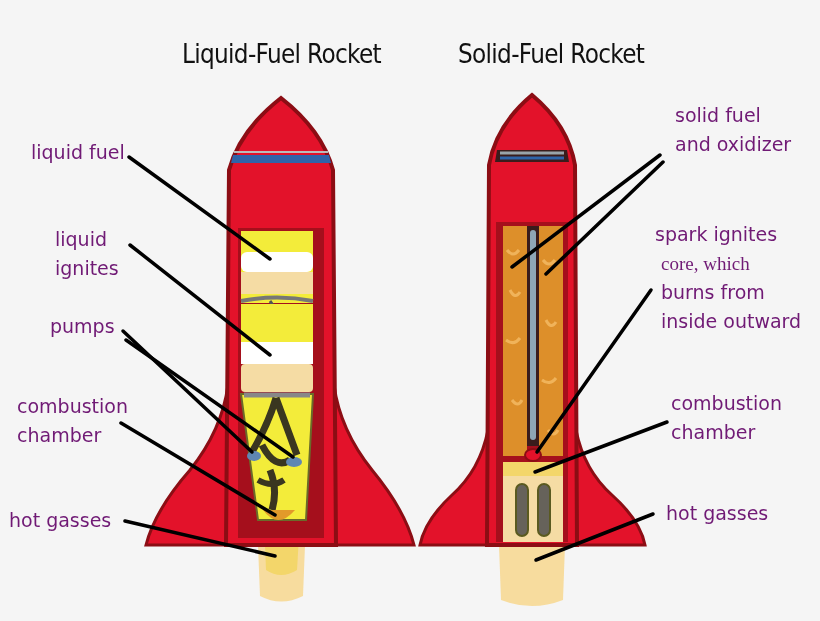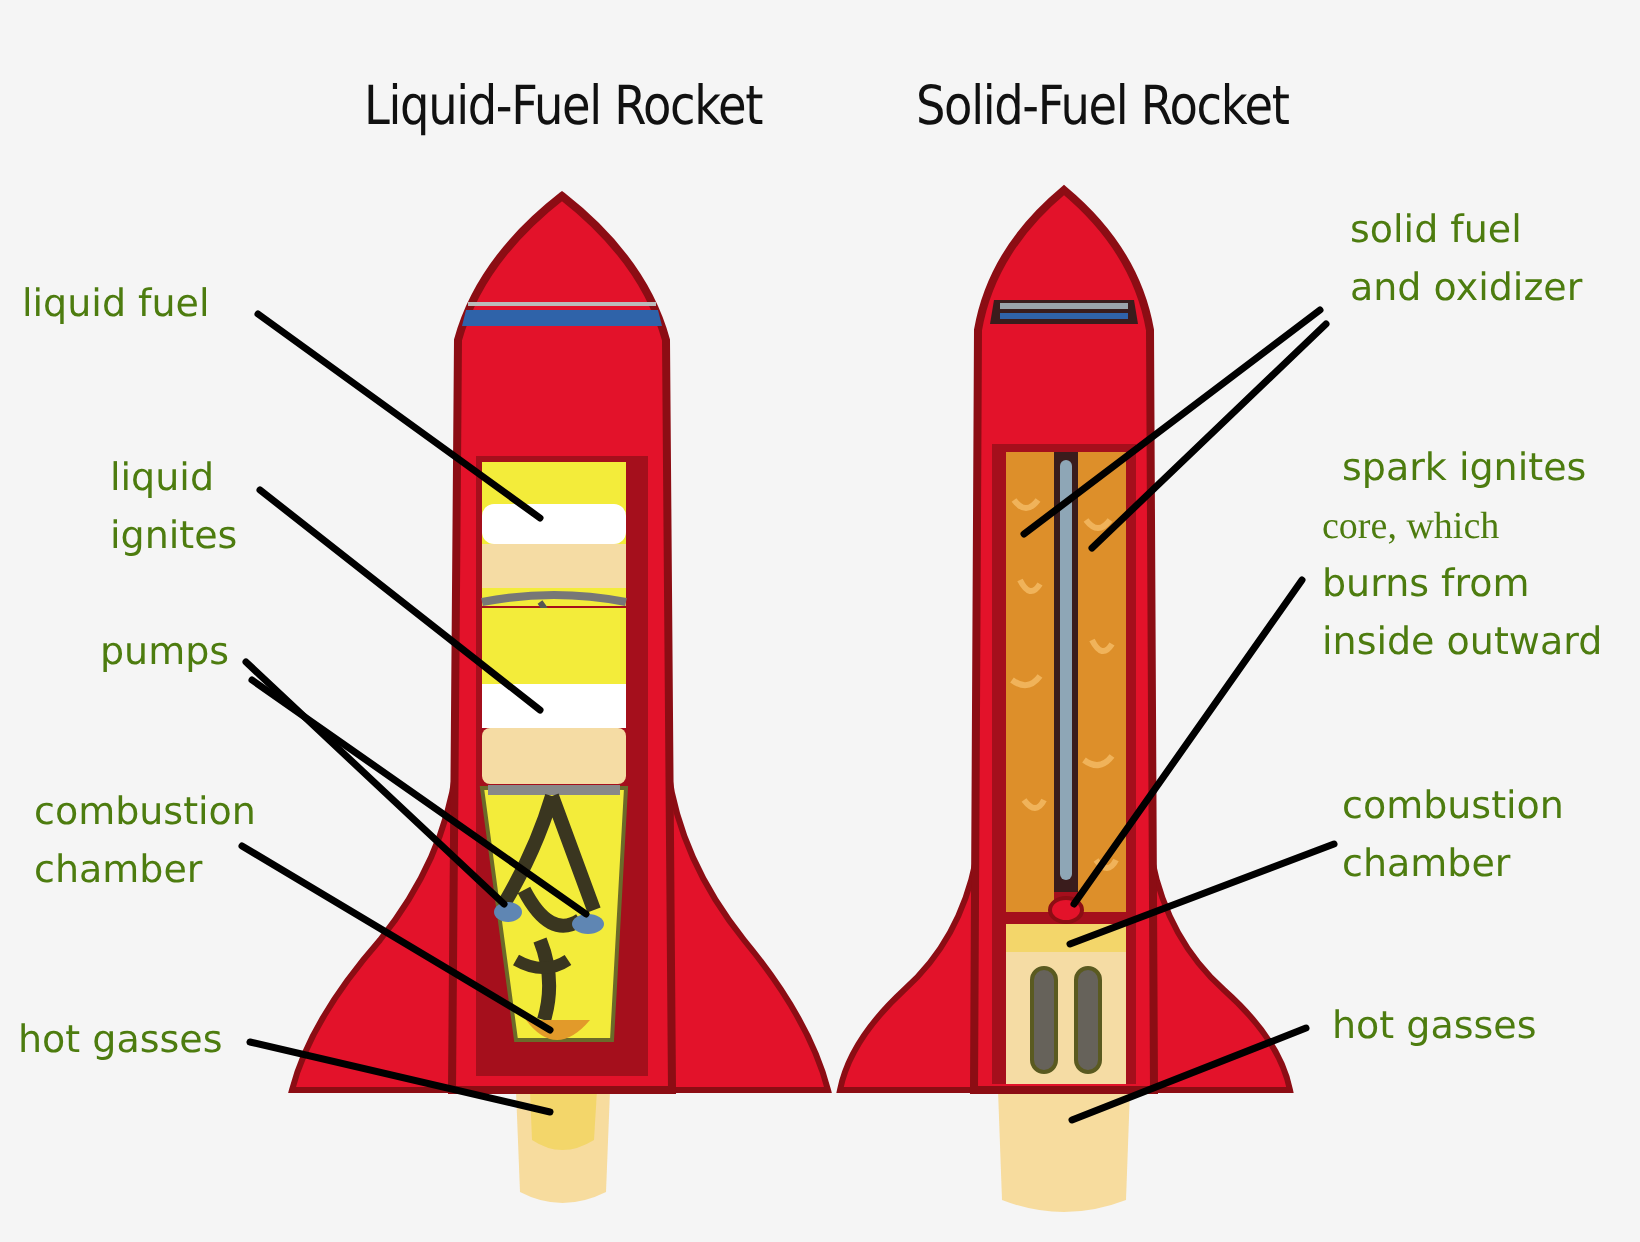--- a/index.html
+++ b/index.html
@@ -1,18 +1,18 @@
 <!DOCTYPE html>
 <html><head>
 <meta charset="utf-8">
 <style>
   html,body{margin:0;padding:0;}
   body{width:820px;height:621px;background:#f5f5f5;position:relative;overflow:hidden;font-family:"DejaVu Sans","Liberation Sans",sans-serif;color:#111;}
   .title{position:absolute;top:38px;font-size:27px;letter-spacing:-0.8px;transform:scaleX(0.86);transform-origin:left top;white-space:nowrap;}
-  .lbl{position:absolute;font-size:19px;line-height:29px;white-space:nowrap;color:#4d7c0f;}
+  .lbl{position:absolute;font-size:19px;line-height:29px;white-space:nowrap;color:#701a75;}
   svg.art{position:absolute;left:0;top:0;}
 </style>
 </head>
 <body>
 
 <svg class="art" width="820" height="621" viewBox="0 0 820 621">
 
   <g>
 
     <path d="M257 520 L306 520 L303 596 Q281 607 260 596 Z" fill="#f7dc9e"></path>
@@ -88,29 +88,29 @@
     <line x1="663" y1="162" x2="546" y2="274"></line>
     <line x1="651" y1="290" x2="537" y2="452"></line>
     <line x1="667" y1="422" x2="535" y2="472"></line>
     <line x1="653" y1="514" x2="536" y2="560"></line>
   </g>
 </svg>
 
 <div class="title" style="left:182px;">Liquid-Fuel Rocket</div>
 <div class="title" style="left:458px;">Solid-Fuel Rocket</div>
 
-<div class="lbl" style="left:11px;top:138px;">liquid fuel</div>
+<div class="lbl" style="left:31px;top:138px;">liquid fuel</div>
 <div class="lbl" style="left:55px;top:225px;">liquid</div>
 <div class="lbl" style="left:55px;top:254px;">ignites</div>
 <div class="lbl" style="left:50px;top:312px;">pumps</div>
 <div class="lbl" style="left:17px;top:392px;">combustion</div>
 <div class="lbl" style="left:17px;top:421px;">chamber</div>
 <div class="lbl" style="left:9px;top:506px;">hot gasses</div>
 
 <div class="lbl" style="left:675px;top:101px;">solid fuel</div>
 <div class="lbl" style="left:675px;top:130px;text-align:center;">and oxidizer</div>
-<div class="lbl" style="left:671px;top:220px;">spark ignites</div>
+<div class="lbl" style="left:655px;top:220px;">spark ignites</div>
 <div class="lbl" style="left:661px;top:249px;font-family:Liberation Serif, serif;">core, which</div>
 <div class="lbl" style="left:661px;top:278px;">burns from</div>
 <div class="lbl" style="left:661px;top:307px;">inside outward</div>
 <div class="lbl" style="left:671px;top:389px;">combustion</div>
 <div class="lbl" style="left:671px;top:418px;">chamber</div>
 <div class="lbl" style="left:666px;top:499px;">hot gasses</div>
 
 </body></html>

